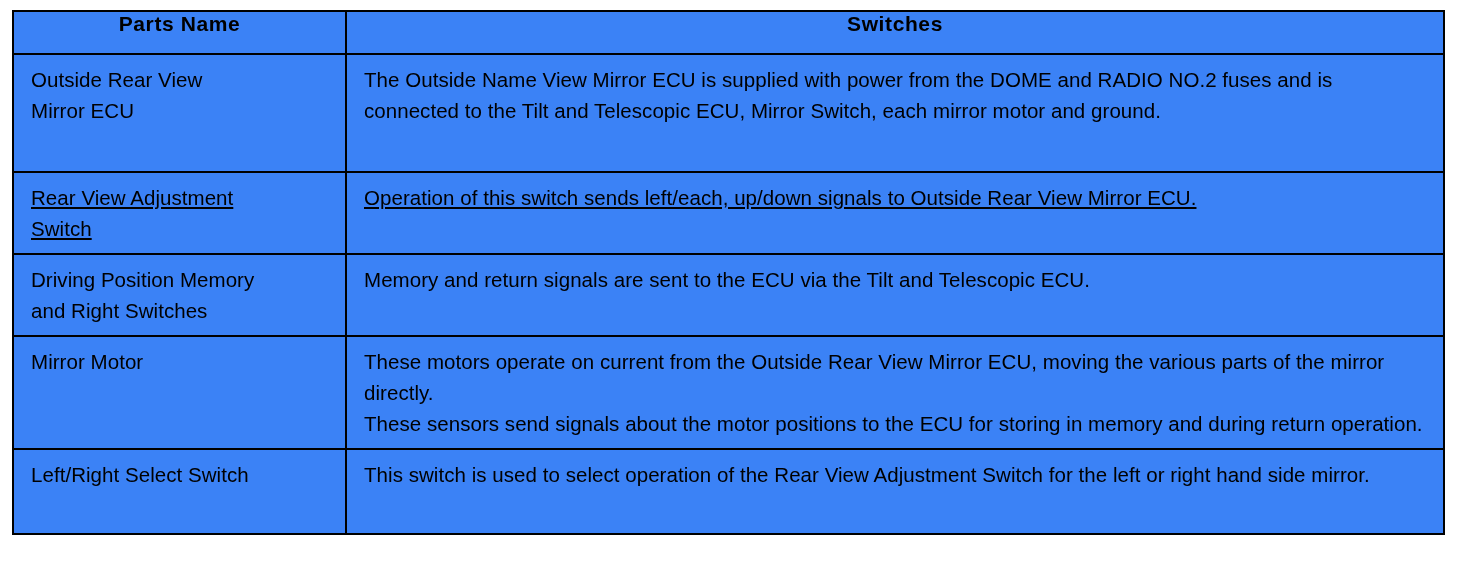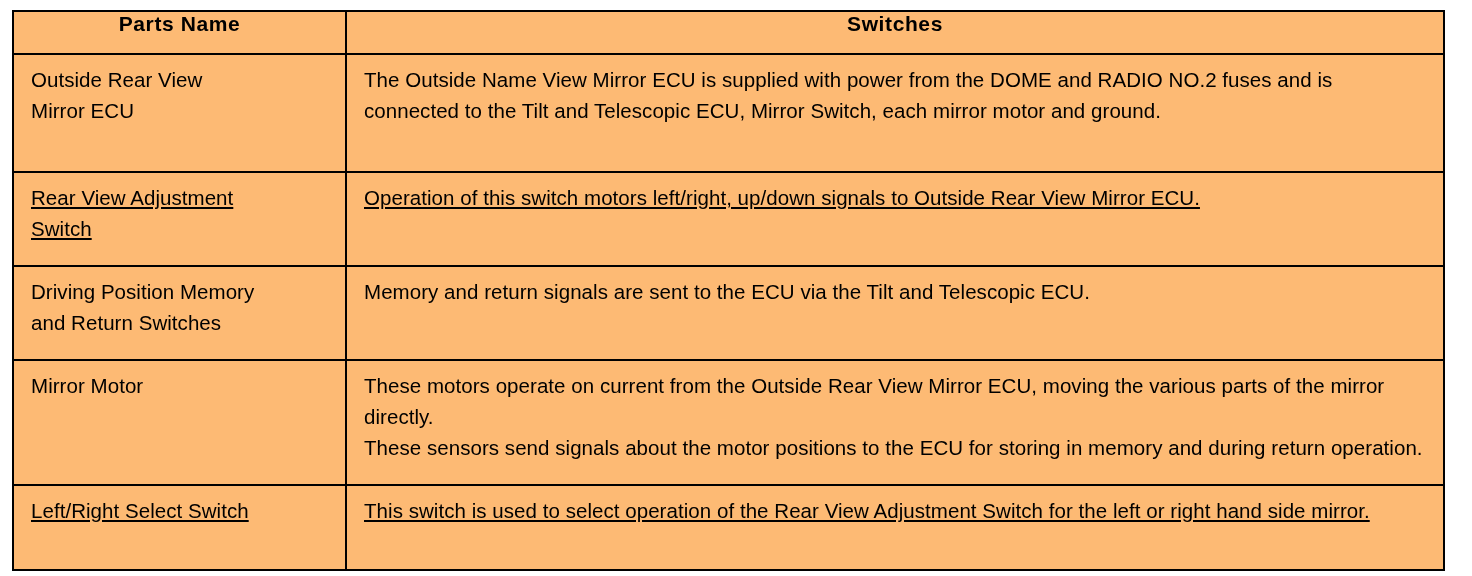--- a/index.html
+++ b/index.html
@@ -31,21 +31,21 @@
     width: 1431px;
     border-collapse: collapse;
     table-layout: fixed;
     background: #ffffff;
   }
 
   .parts-table td,
   .parts-table th {
     border: 2px solid #000000;
     vertical-align: top;
-    background: #fdba74;
+    background: #3b82f6;
   }
 
   
   col.col-name { width: 333px; }
   col.col-func { width: 1098px; }
 
   thead th {
     height: 41px;
     text-align: center;
     vertical-align: middle;
@@ -53,21 +53,21 @@
     font-weight: bold;
     letter-spacing: 0.6px;
     padding: 0 6px;
   }
 
   tbody td {
     font-size: 20.5px;
     font-weight: normal;
     line-height: 31px;
     letter-spacing: 0.05px;
-    padding: 9px 16px 21px 18px;
+    padding: 9px 16px 9px 18px;
   }
 
   tbody td.cell-name {
     padding-left: 17px;
     padding-right: 8px;
     white-space: pre-line;
   }
 
   tbody td.cell-func {
     padding-left: 17px;
@@ -76,21 +76,21 @@
 
   .func-line {
     display: block;
   }
 
   
   tr.row-1 { height: 118px; }
   tr.row-2 { height: 79px; text-decoration: underline; }
   tr.row-3 { height: 81px; }
   tr.row-4 { height: 108px; }
-  tr.row-5 { height: 85px; text-decoration: underline; }
+  tr.row-5 { height: 85px; }
 </style>
 </head>
 <body>
 
 <div id="page">
 
   <table class="parts-table">
     <colgroup>
       <col class="col-name">
       <col class="col-func">
@@ -108,27 +108,27 @@
 Mirror ECU</td>
         <td class="cell-func">
           <span class="func-line">The Outside Name View Mirror ECU is supplied with power from the DOME and RADIO NO.2 fuses and is connected to the Tilt and Telescopic ECU, Mirror Switch, each mirror motor and ground.</span>
         </td>
       </tr>
 
       <tr class="row-2">
         <td class="cell-name">Rear View Adjustment
 Switch</td>
         <td class="cell-func">
-          <span class="func-line">Operation of this switch motors left/right, up/down signals to Outside Rear View Mirror ECU.</span>
+          <span class="func-line">Operation of this switch sends left/each, up/down signals to Outside Rear View Mirror ECU.</span>
         </td>
       </tr>
 
       <tr class="row-3">
         <td class="cell-name">Driving Position Memory
-and Return Switches</td>
+and Right Switches</td>
         <td class="cell-func">
           <span class="func-line">Memory and return signals are sent to the ECU via the Tilt and Telescopic ECU.</span>
         </td>
       </tr>
 
       <tr class="row-4">
         <td class="cell-name">Mirror Motor</td>
         <td class="cell-func">
           <span class="func-line">These motors operate on current from the Outside Rear View Mirror ECU, moving the various parts of the mirror directly.</span>
           <span class="func-line">These sensors send signals about the motor positions to the ECU for storing in memory and during return operation.</span>

